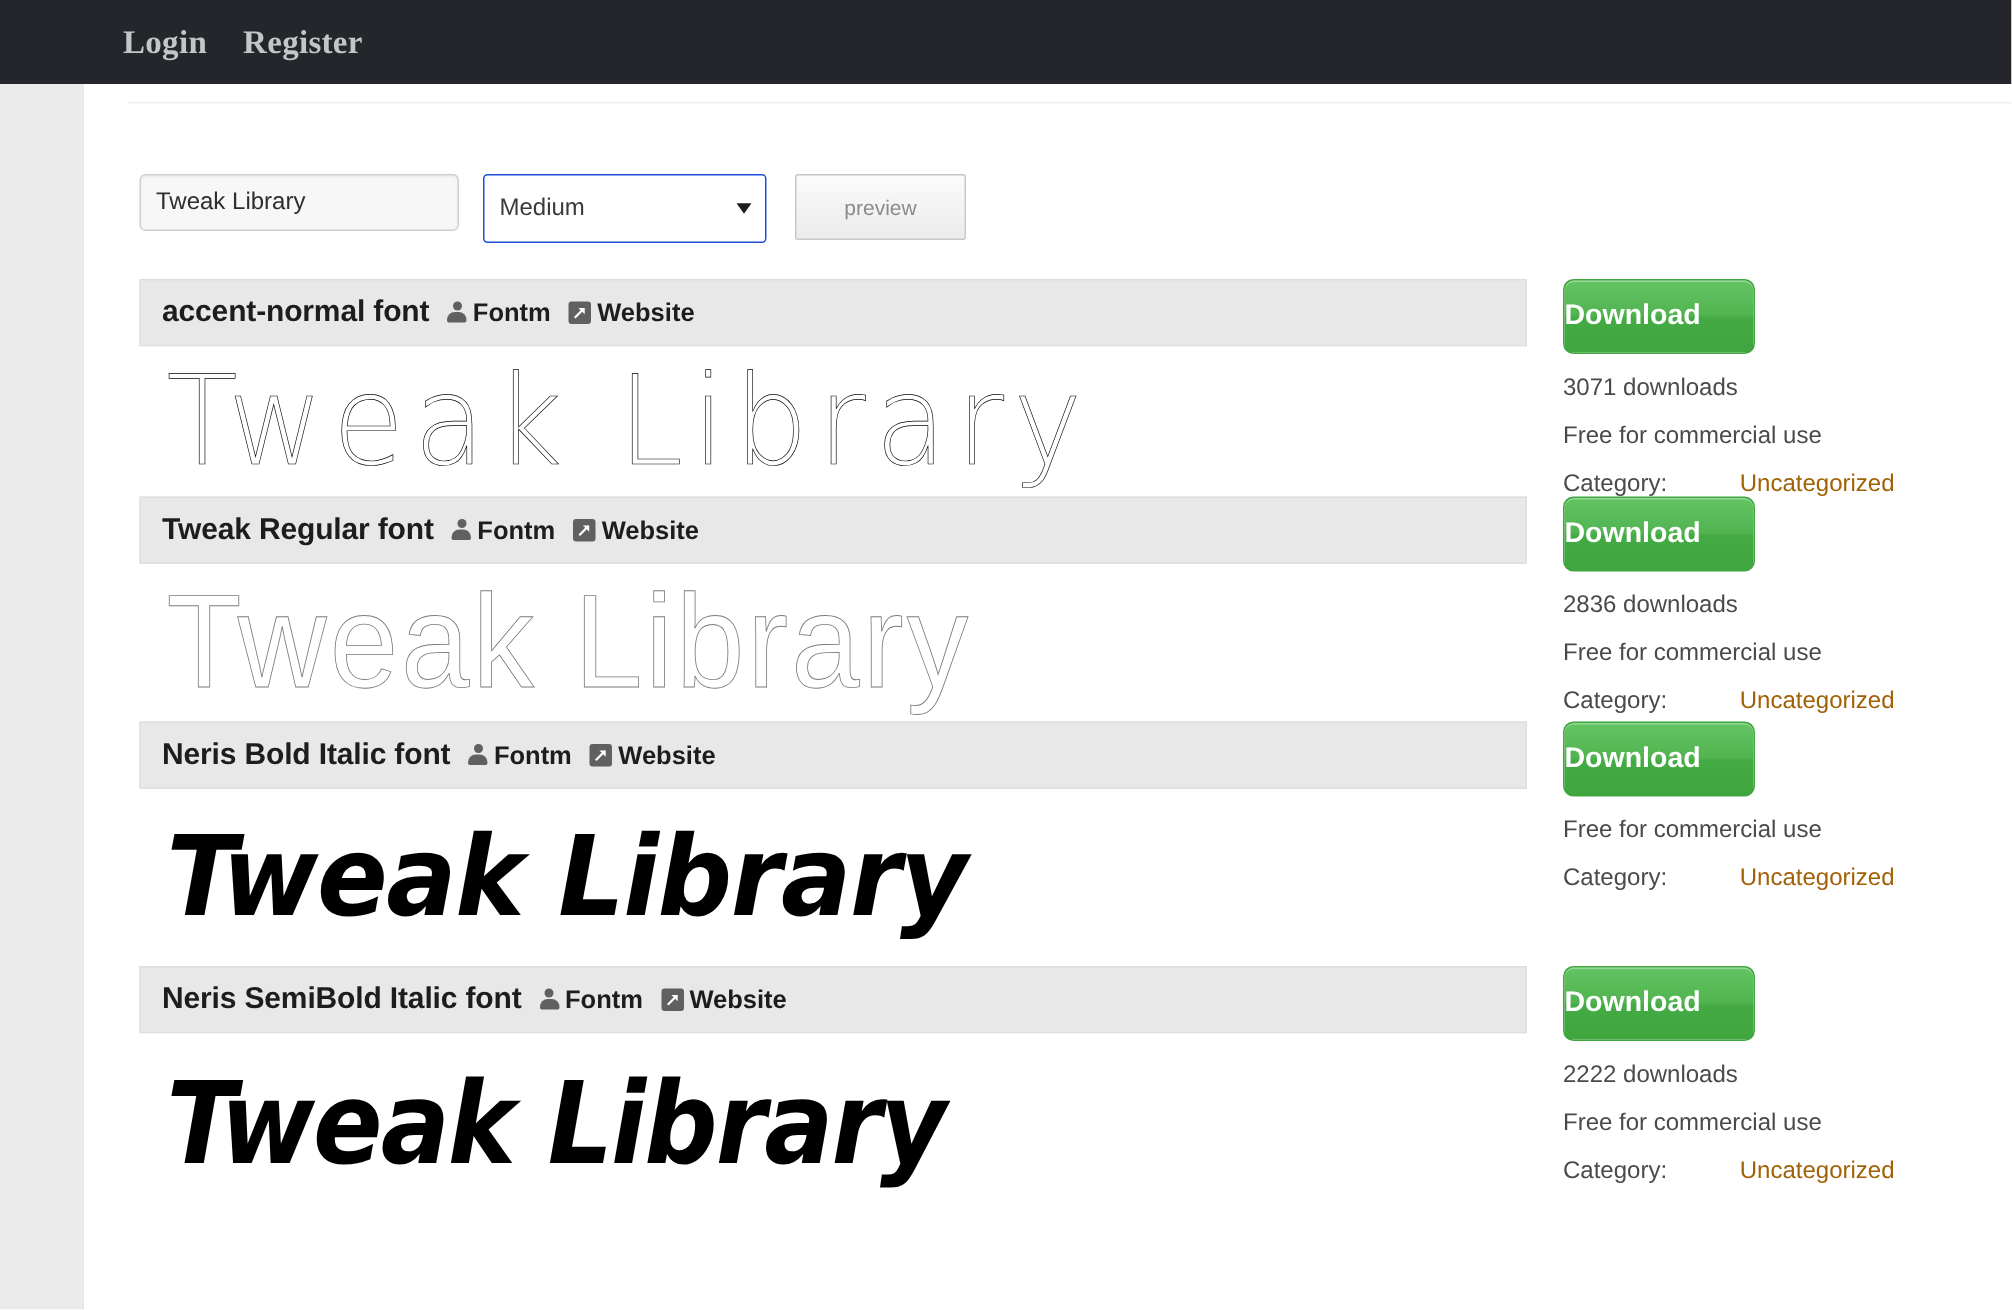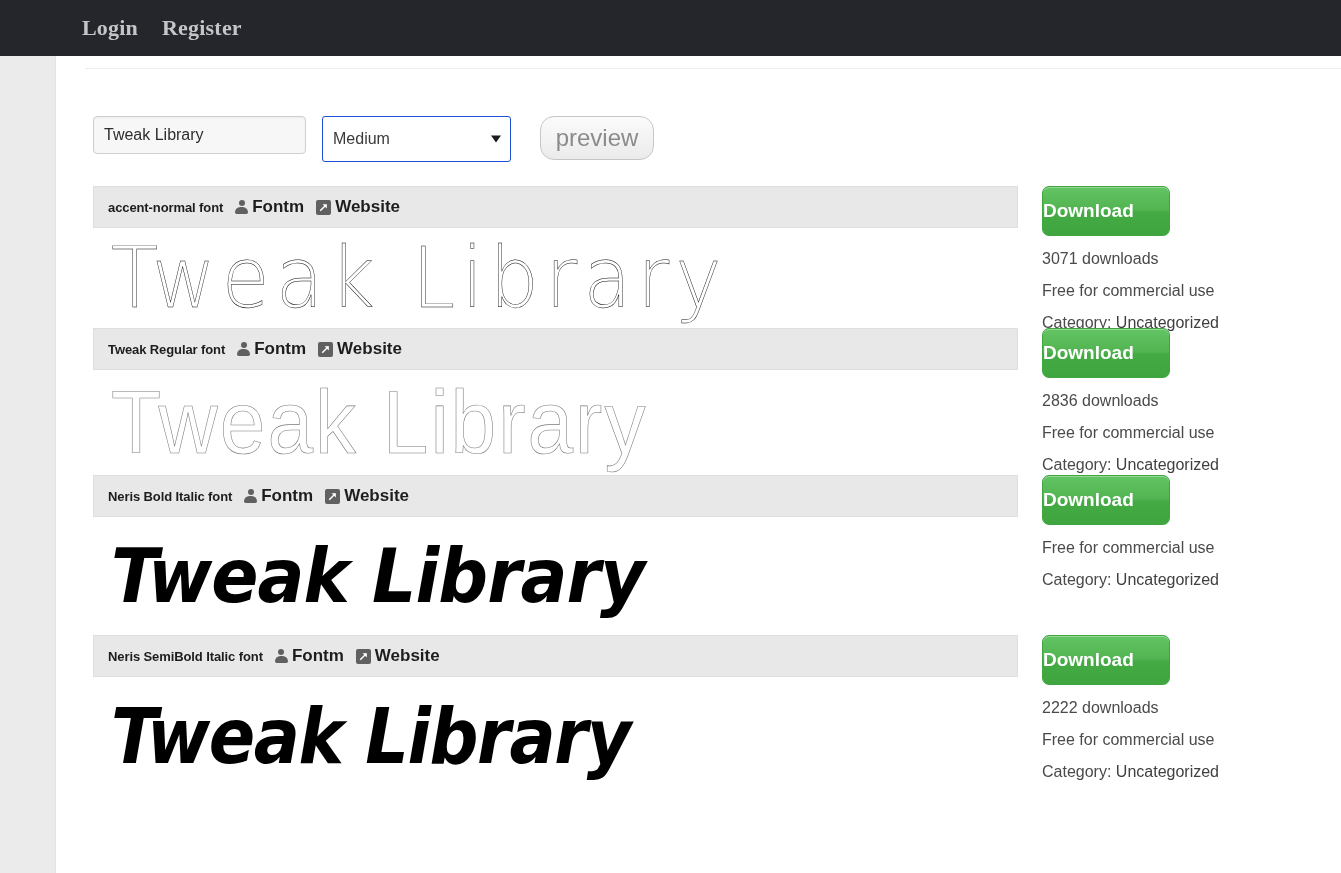--- a/index.html
+++ b/index.html
@@ -119,29 +119,29 @@
     right: 10px;
     top: 50%;
     transform: translateY(-50%);
     width: 0; height: 0;
     border-left: 5px solid transparent;
     border-right: 5px solid transparent;
     border-top: 7px solid #1c1c1c;
     pointer-events: none;
   }
   .preview-btn {
-    margin-left: 29px;
+    margin-left: 19px;
     width: 114px;
     height: 44px;
     box-sizing: border-box;
     border: 1px solid #c6c6c6;
-    border-radius: 14px;
+    border-radius: 2px;
     background: linear-gradient(to bottom, #fbfbfb 0%, #ebebeb 100%);
     color: #8b8b8b;
-    font-size: 24px;
+    font-size: 14px;
     font-family: "Liberation Sans", sans-serif;
     cursor: pointer;
     display: flex;
     align-items: center;
     justify-content: center;
   }
 
   
   .results {
     position: absolute;
@@ -160,21 +160,21 @@
     box-sizing: border-box;
     width: 925px;
     background: #e8e8e8;
     border: 1px solid #dedede;
     padding: 10px 14px;
     display: flex;
     align-items: center;
     white-space: nowrap;
   }
   .font-title {
-    font-size: 13px;
+    font-size: 20px;
     font-weight: bold;
     color: #1d1d1d;
     font-family: "Liberation Sans", sans-serif;
     letter-spacing: -.1px;
   }
   .meta-link {
     font-size: 17px;
     font-weight: bold;
     color: #1d1d1d;
     text-decoration: none;
@@ -295,23 +295,24 @@
     text-decoration: none;
     box-shadow: inset 0 1px 0 rgba(255,255,255,.35);
   }
   .dl-line {
     font-size: 16px;
     color: #4a4a4a;
     font-family: "Liberation Sans", sans-serif;
     margin-top: 14px;
   }
   .cat-link {
-    color: #404040;
+    color: #a16207;
     text-decoration: none;
     cursor: pointer;
+    margin-left: 44px;
   }
 </style>
 </head>
 <body>
 
 <div class="navbar">
   <div class="nav-links">
     <a class="nav-link" href="#">Login</a>
     <a class="nav-link" href="#">Register</a>
   </div>

